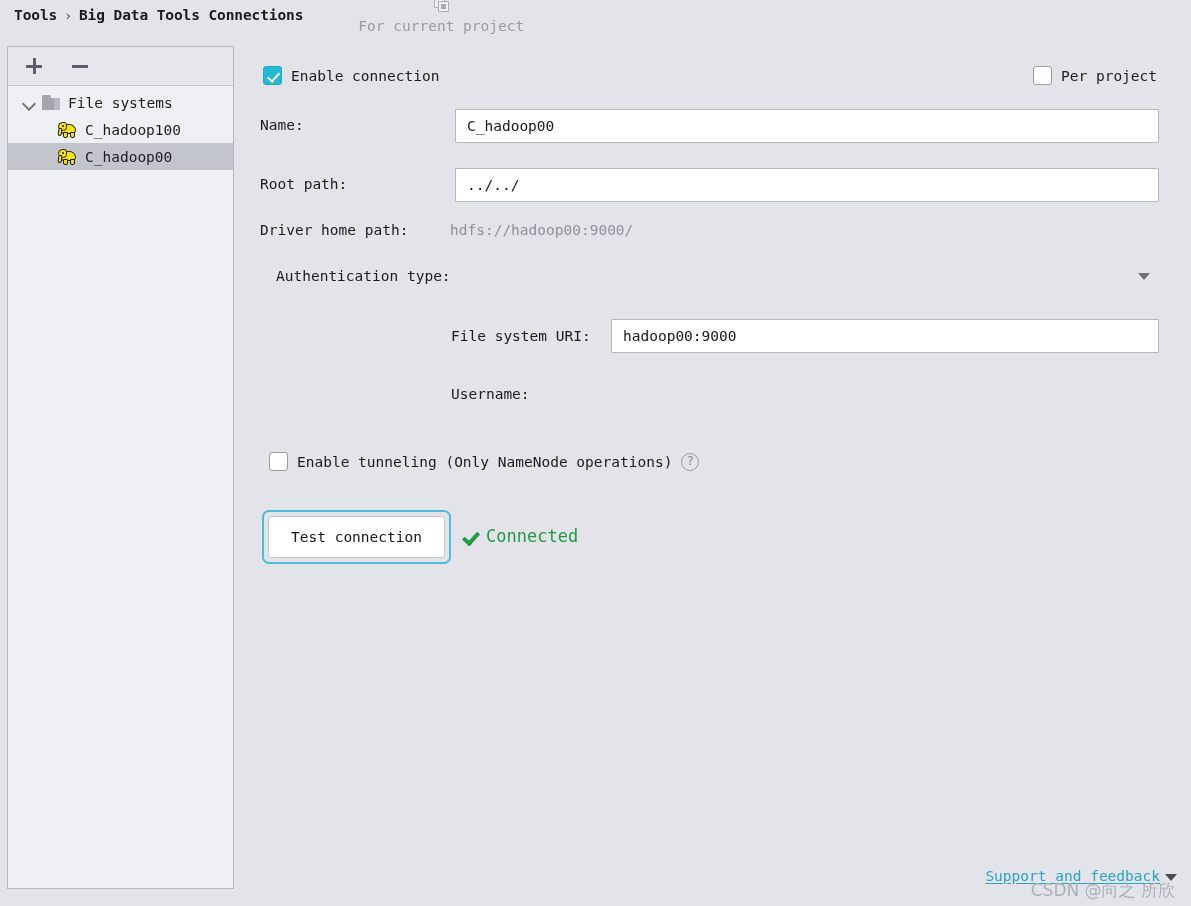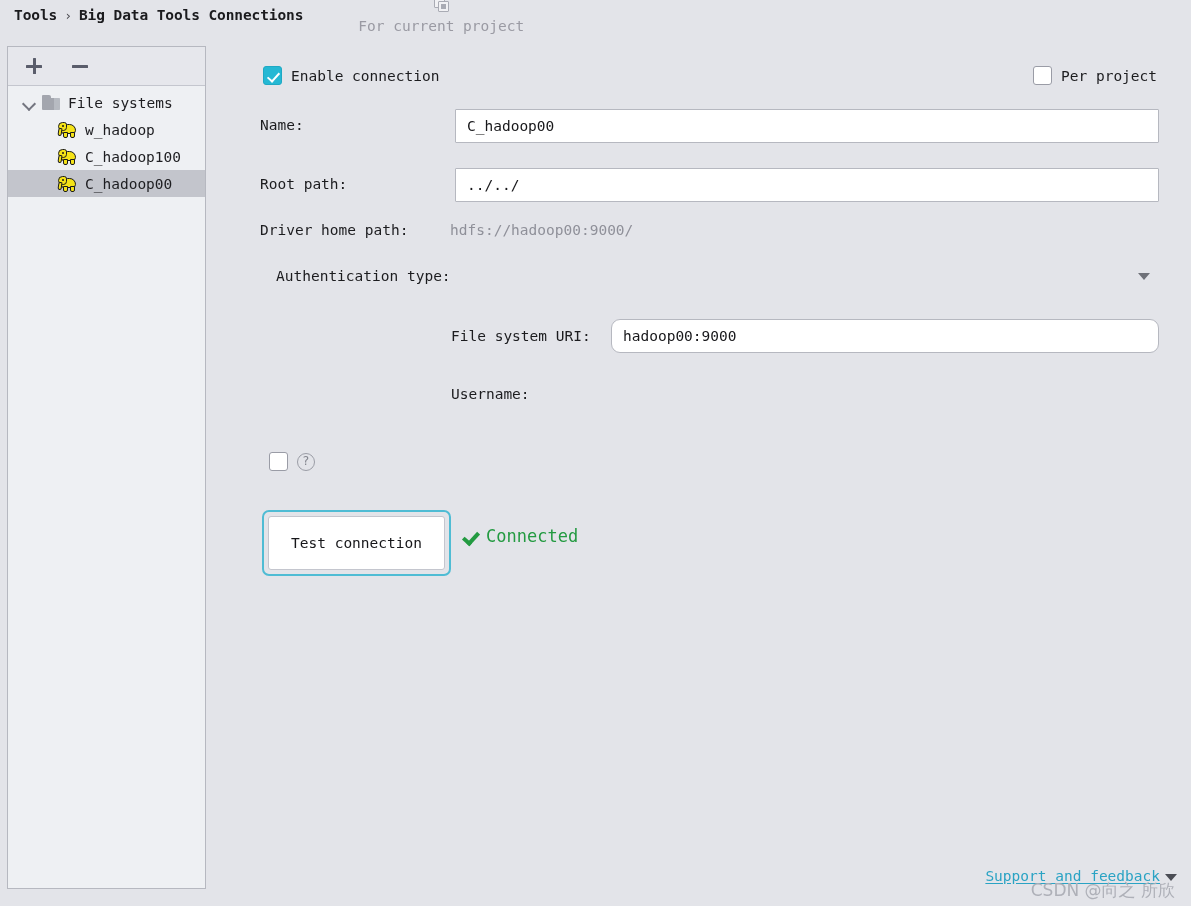--- a/index.html
+++ b/index.html
@@ -37,21 +37,21 @@
     border: 1.4px solid #a9abb4; background: #f1f1f4; border-radius: 1px;
   }
   .modules-icon .m-front:after {
     content: ""; position: absolute; left: 2px; top: 2px;
     width: 5px; height: 5px; background: #a9abb4;
   }
 
   
   #tree-panel {
     position: absolute; left: 7px; top: 46px;
-    width: 199px; height: 843px;
+    width: 227px; height: 843px;
     border: 1px solid #b6b8c0; background: #eef0f3;
   }
   #tree-toolbar {
     height: 39px; border-bottom: 1px solid #c4c6ce;
     display: flex; align-items: center; padding-left: 16px; gap: 26px;
     background: #e6e7ec;
   }
   .tb-btn {
     position: relative; width: 20px; height: 20px; cursor: pointer;
   }
@@ -181,21 +181,21 @@
   
   #test-btn-wrap {
     position: absolute; left: 19px; top: 464px;
     padding: 4px; border: 2px solid #4fbcd4; border-radius: 7px;
     background: transparent;
   }
   #test-btn {
     background: #ffffff; border: 1px solid #c4c6ce; border-radius: 3px;
     font-family: "DejaVu Sans Mono", "Liberation Mono", monospace;
     font-size: 14.5px; color: #17171a;
-    padding: 18px 22px; cursor: pointer;
+    padding: 12px 22px; cursor: pointer;
   }
   #conn-status {
     position: absolute; left: 222px; top: 480px;
     display: flex; align-items: center; gap: 5px;
     color: #239a41; font-size: 17px;
   }
   .check-glyph {
     width: 16px; height: 12px; position: relative; flex: none;
   }
   .check-glyph:before {
@@ -257,31 +257,20 @@
     <div class="tree-row">
       <span class="chevron"></span>
       <span class="folder-icon">
         <span class="f-tab"></span>
           <span class="f-body"></span>
           <span class="f-flap"></span>
       </span>
       <span class="label">File systems</span>
     </div>
 
-    <div class="tree-row">
-      <span class="hadoop-icon">
-        <span class="body"></span>
-          <span class="leg1"></span>
-          <span class="leg2"></span>
-        <span class="head"></span>
-          <span class="trunk"></span>
-          <span class="eye"></span>
-      </span>
-      <span class="label">w_hadoop</span>
-    </div>
 
     <div class="tree-row">
       <span class="hadoop-icon">
         <span class="body"></span>
           <span class="leg1"></span>
           <span class="leg2"></span>
         <span class="head"></span>
           <span class="trunk"></span>
           <span class="eye"></span>
       </span>
@@ -321,26 +310,27 @@
   <span class="lbl" style="position:absolute;left:17px;top:130px;">Root path:</span>
   <div class="field" style="left:212px;top:122px;width:704px;" placeholder="">../../</div>
 
   <span class="lbl" style="position:absolute;left:17px;top:176px;">Driver home path:</span>
   <span class="lbl muted" style="position:absolute;left:207px;top:176px;">hdfs://hadoop00:9000/</span>
 
   <span class="lbl" style="position:absolute;left:33px;top:222px;">Authentication type:</span>
   <span class="combo-arrow" style="position:absolute;left:895px;top:230px;"></span>
 
   <span class="lbl" style="position:absolute;left:208px;top:282px;">File system URI:</span>
-  <div class="field" style="left:368px;top:273px;width:548px;border-radius:9px;" placeholder="">hadoop00:9000</div>
+  <div class="field" style="left:368px;top:273px;width:548px;" placeholder="">hadoop00:9000</div>
 
   <span class="lbl" style="position:absolute;left:208px;top:340px;">Username:</span>
 
   <div class="row-inline" style="position:absolute;left:26px;top:406px;">
     <span class="cb"></span>
+    <span class="lbl">Enable tunneling (Only NameNode operations)</span>
     <span class="help-icon">?</span>
   </div>
 
   <div id="test-btn-wrap">
     <button id="test-btn">Test connection</button>
   </div>
 
   <div id="conn-status">
     <span class="check-glyph"></span>
     <span>Connected</span>

